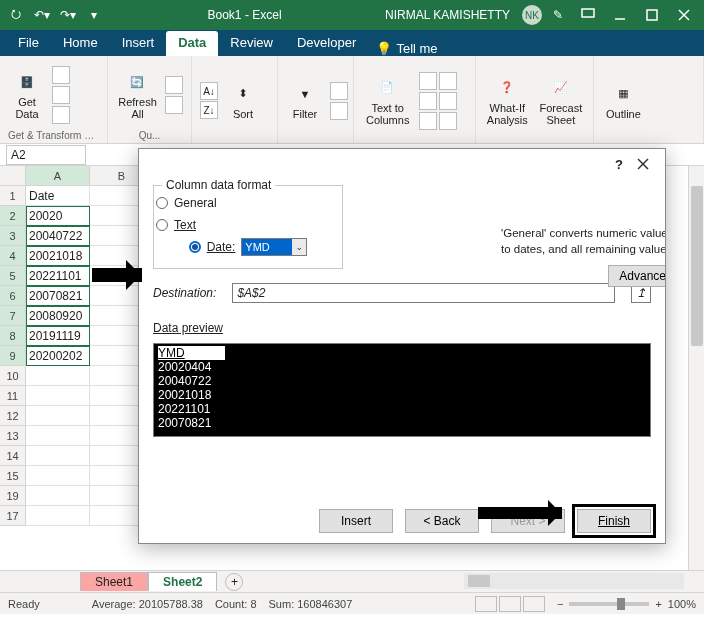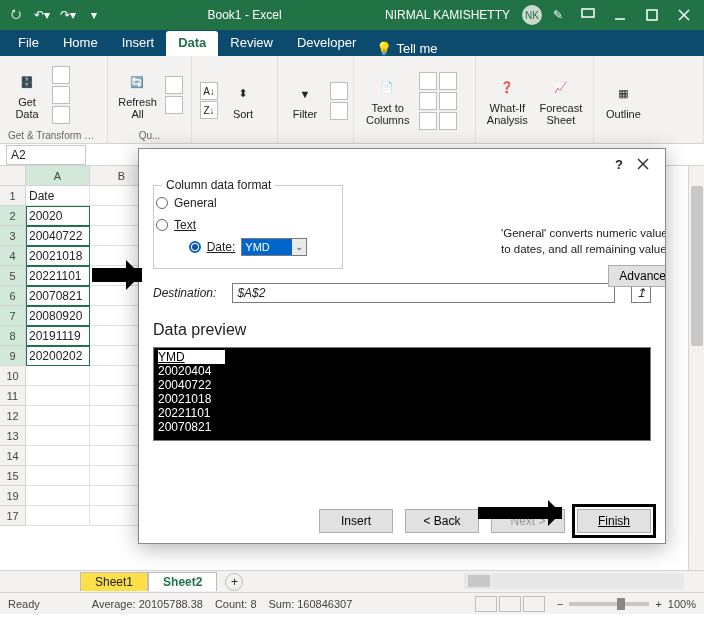--- a/index.html
+++ b/index.html
@@ -37,21 +37,21 @@
   .rowhdr { width: 26px; height: 20px; background: #f3f2f1; border-right: 1px solid #d4d4d4; border-bottom: 1px solid #d4d4d4; font-size: 11px; display: flex; align-items: center; justify-content: center; color: #444; }
   .cols { flex: 1; overflow: hidden; }
   .colhdr-row { display: flex; }
   .colhdr { width: 64px; height: 20px; background: #f3f2f1; border-right: 1px solid #d4d4d4; border-bottom: 1px solid #d4d4d4; font-size: 11px; display: flex; align-items: center; justify-content: center; color: #444; }
   .row { display: flex; }
   .cell { width: 64px; height: 20px; border-right: 1px solid #e0e0e0; border-bottom: 1px solid #e0e0e0; font-size: 12px; padding-left: 3px; display: flex; align-items: center; overflow: hidden; white-space: nowrap; }
   .vscroll { width: 16px; background: #f3f2f1; border-left: 1px solid #d4d4d4; position: absolute; right: 0; top: 0; bottom: 0; }
   .vthumb { width: 12px; margin: 20px auto 0; height: 160px; background: #c8c8c8; border-radius: 2px; }
   
   .sheettabs { height: 22px; border-top: 1px solid #d4d4d4; background: #f3f2f1; display: flex; align-items: center; padding-left: 80px; font-size: 12px; position: relative; }
-  .stab { padding: 2px 14px; border: 1px solid #bdbdbd; border-bottom: none; background: #fde047; }
+  .stab { padding: 2px 14px; border: 1px solid #bdbdbd; border-bottom: none; background: #fca5a5; }
   .stab.active { background: #fff; font-weight: bold; color: #217346; }
   .addsheet { width: 18px; height: 18px; border: 1px solid #bdbdbd; border-radius: 50%; margin-left: 8px; display: flex; align-items: center; justify-content: center; }
   .hscroll { position: absolute; right: 20px; top: 2px; width: 220px; height: 16px; background: #e8e8e8; }
   .hthumb { width: 22px; height: 12px; background: #c8c8c8; margin: 2px 0 0 4px; }
   
   .statusbar { height: 22px; background: #f3f2f1; border-top: 1px solid #d4d4d4; display: flex; align-items: center; font-size: 11px; padding: 0 8px; gap: 12px; color: #444; }
   .statusbar .views { margin-left: auto; display: flex; gap: 2px; }
   .viewbtn { width: 22px; height: 16px; border: 1px solid #bdbdbd; }
   .zoom { display: flex; align-items: center; gap: 6px; }
   .slider { width: 80px; height: 4px; background: #c8c8c8; position: relative; }
@@ -70,21 +70,21 @@
   .radio.checked::after { content: ""; width: 6px; height: 6px; background: #1a4f9c; border-radius: 50%; }
   .dateopt { display: flex; align-items: center; gap: 6px; position: relative; justify-content: center; }
   .dateopt .radio { border: 2px solid #0066cc; }
   .dselect { width: 66px; height: 18px; border: 1px solid #7a7a7a; background: #0066cc; color: #fff; font-size: 11px; padding-left: 3px; display: flex; align-items: center; justify-content: space-between; }
   .dselect .chev { width: 14px; height: 16px; background: #eaeaea; color: #333; display: flex; align-items: center; justify-content: center; font-size: 9px; }
   .rightpanel { position: absolute; left: 348px; top: 40px; width: 300px; font-size: 11.5px; }
   .advbtn { border: 1px solid #adadad; background: #e1e1e1; height: 22px; padding: 0 10px; font-size: 12px; }
   .destrow { margin-top: 14px; display: flex; align-items: center; gap: 16px; font-style: italic; }
   .destinput { flex: 1; height: 20px; border: 1px solid #7a7a7a; padding-left: 4px; font-size: 12px; display: flex; align-items: center; }
   .refbtn { width: 20px; height: 20px; border: 1px solid #7a7a7a; display: flex; align-items: center; justify-content: center; }
-  .preview-lbl { margin-top: 18px; font-size: 16px; }
+  .preview-lbl { margin-top: 18px; font-size: 12px; text-decoration: underline; }
   .preview { margin-top: 8px; height: 94px; border: 1px solid #7a7a7a; background: #000; color: #fff; font-family: Consolas, monospace; font-size: 12px; padding: 2px 4px; overflow: hidden; }
   .preview .phdr { background: #fff; color: #000; text-decoration: underline; display: inline-block; padding-right: 40px; }
   .dbuttons { height: 44px; display: flex; align-items: center; justify-content: flex-end; gap: 12px; padding: 0 14px; }
   .btn { min-width: 74px; height: 24px; border: 1px solid #adadad; background: #e1e1e1; font-size: 12px; padding: 0 10px; }
   .btn.finish { outline: 3px solid #000; outline-offset: 2px; }
   
   .arrow { position: absolute; background: #000; height: 14px; }
   .arrow::after { content: ""; position: absolute; right: -14px; top: -8px; border: 15px solid transparent; border-left-color: #000; }
   .arrow1 { left: 92px; top: 268px; width: 50px; z-index: 20; }
   .arrow2 { left: 478px; top: 507px; width: 84px; z-index: 20; height: 12px;}

